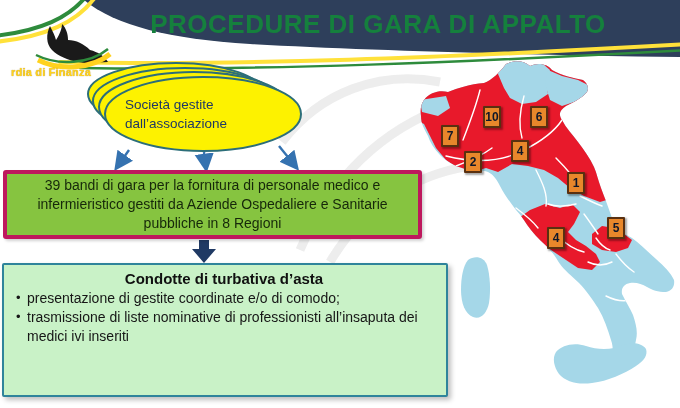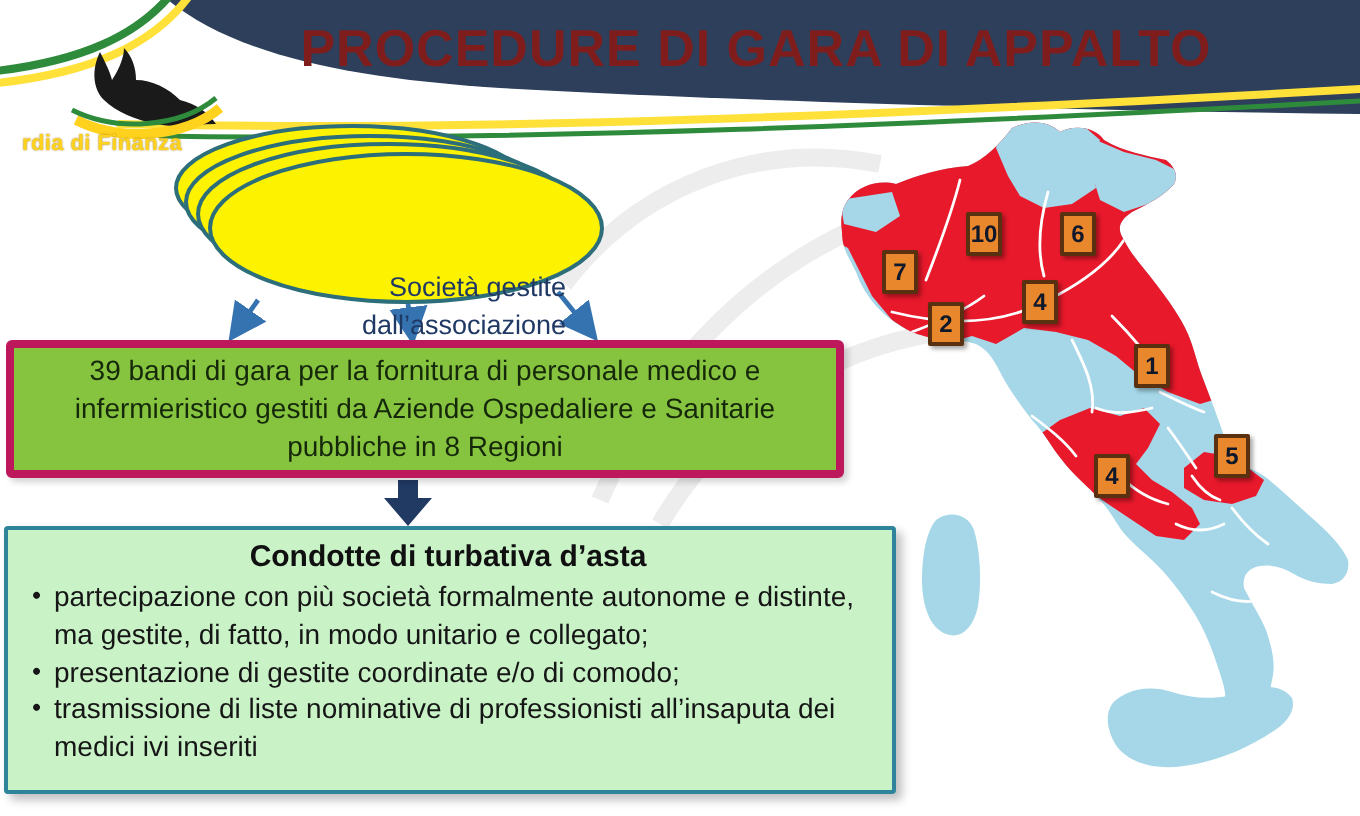--- a/index.html
+++ b/index.html
@@ -5,30 +5,30 @@
   html,body{margin:0;padding:0;background:#fff;}
   #slide{
     position:relative;width:680px;height:408px;overflow:hidden;background:#ffffff;
     font-family:"Liberation Sans",sans-serif;
   }
   #gfx{position:absolute;left:0;top:0;width:680px;height:408px;}
   .abs{position:absolute;}
   
   .title{
     left:80px;top:6px;width:596px;height:36px;line-height:36px;text-align:center;
-    font-size:26px;font-weight:bold;letter-spacing:.5px;color:#7f1d1d;
+    font-size:26px;font-weight:bold;letter-spacing:.5px;color:#15803d;
   }
   .logo-text{
     left:11px;top:66px;font-size:11px;font-weight:bold;color:#FFD21E;
     letter-spacing:.2px;text-shadow:0 0 1px #9a7a10;white-space:nowrap;
   }
   
   .bubble-label{
-    left:125px;top:95px;width:158px;text-align:right;
-    font-size:13.5px;line-height:19px;color:#1F3864;margin-top:39px;
+    left:125px;top:95px;width:158px;text-align:left;
+    font-size:13.5px;line-height:19px;color:#1F3864;
   }
   
   .bids-box{
     left:3px;top:170px;width:419px;height:69px;box-sizing:border-box;
     background:#86C440;border:4px solid #be185d;border-radius:3px;
     display:flex;align-items:center;justify-content:center;text-align:center;
     padding:2px 6px;box-shadow:2px 2px 3px rgba(0,0,0,.18);
   }
   .bids-box p{margin:0;font-size:14px;line-height:1.38;color:#16280A;}
   
@@ -169,21 +169,20 @@
 
   <div class="abs bubble-label">Società gestite dall’associazione</div>
 
   <div class="abs bids-box">
     <p>39 bandi di gara per la fornitura di personale medico e infermieristico gestiti da Aziende Ospedaliere e Sanitarie pubbliche in 8 Regioni</p>
   </div>
 
   <div class="abs conduct-box">
     <div class="conduct-title">Condotte di turbativa d’asta</div>
     <ul>
-      <li>partecipazione con più società formalmente autonome e distinte, ma gestite, di fatto, in modo unitario e collegato;</li>
       <li>presentazione di gestite coordinate e/o di comodo;</li>
       <li>trasmissione di liste nominative di professionisti all’insaputa dei medici ivi inseriti</li>
     </ul>
   </div>
 
   <div class="abs badge" style="left:441px;top:125px">7</div>
   <div class="abs badge" style="left:483px;top:106px">10</div>
   <div class="abs badge" style="left:530px;top:106px">6</div>
   <div class="abs badge" style="left:464px;top:151px">2</div>
   <div class="abs badge" style="left:511px;top:140px">4</div>

